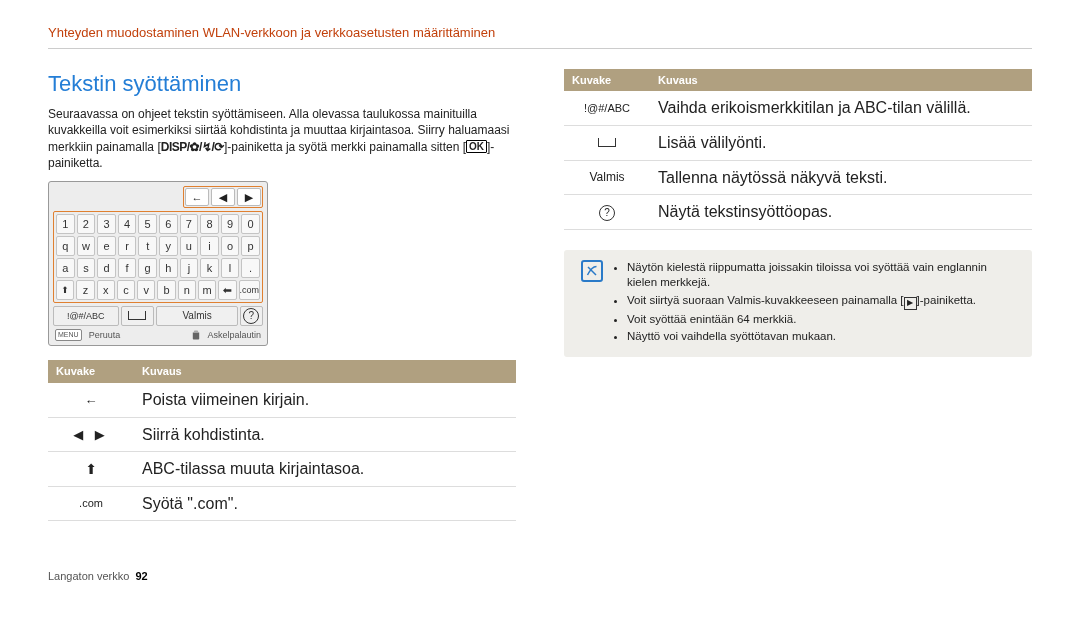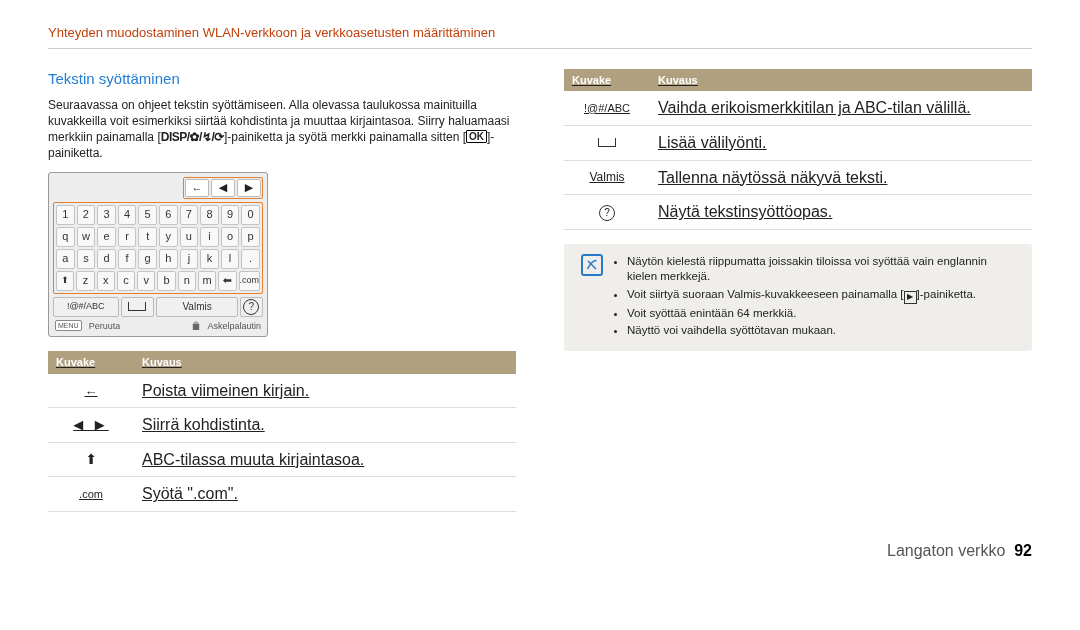--- a/index.html
+++ b/index.html
@@ -21,21 +21,21 @@
     border-bottom: 1px solid #ccc;
     margin-bottom: 20px;
   }
   .cols {
     display: flex;
     gap: 48px;
   }
   .col { flex: 1; min-width: 0; }
   h2.section {
     color: #247ed6;
-    font-size: 15px;
+    font-size: 22px;
     font-weight: normal;
     margin: 0 0 8px 0;
   }
   p.intro { margin: 0 0 10px 0; }
   .disp-inline {
     font-weight: bold;
     letter-spacing: -0.5px;
   }
   .ok-inline {
     display: inline-block;
@@ -142,22 +142,21 @@
     background: #fff;
   }
   .trash-icon {
     display: inline-flex;
     width: 8px;
   }
   
   table.desc {
     width: 100%;
     border-collapse: collapse;
-    margin-bottom: 12px;
-    text-decoration: underline;
+    margin-bottom: 20px;
   }
   table.desc thead th {
     background: #b0a080;
     color: #fff;
     text-align: left;
     font-weight: bold;
     font-size: 11px;
     padding: 4px 8px;
   }
   table.desc thead th:first-child { width: 70px; }
@@ -197,24 +196,24 @@
   .play-inline {
     display: inline-flex;
     border: 1px solid #333;
     width: 11px; height: 11px;
     align-items: center;
     justify-content: center;
     vertical-align: -1px;
     font-size: 8px;
   }
   .footer {
-    text-align: right;
-    font-size: 16px;
+    text-align: left;
+    font-size: 11px;
     color: #555;
-    margin-top: 16px;
+    margin-top: 28px;
   }
   .footer .pg { font-weight: bold; color: #000; }
   .tri-lr { letter-spacing: 4px; }
   .help-circ {
     display: inline-block;
     width: 14px; height: 14px;
     border: 1.2px solid #333;
     border-radius: 50%;
     text-align: center;
     line-height: 14px;

